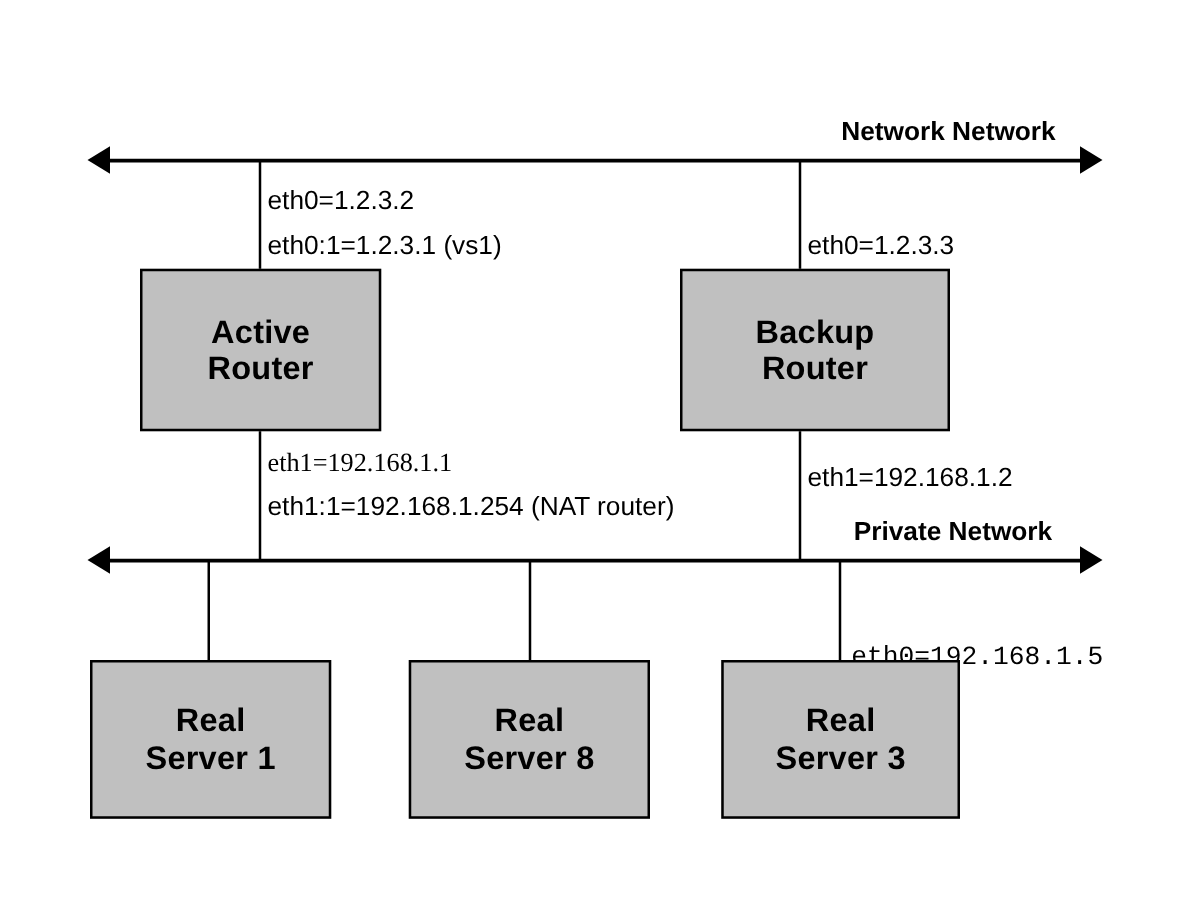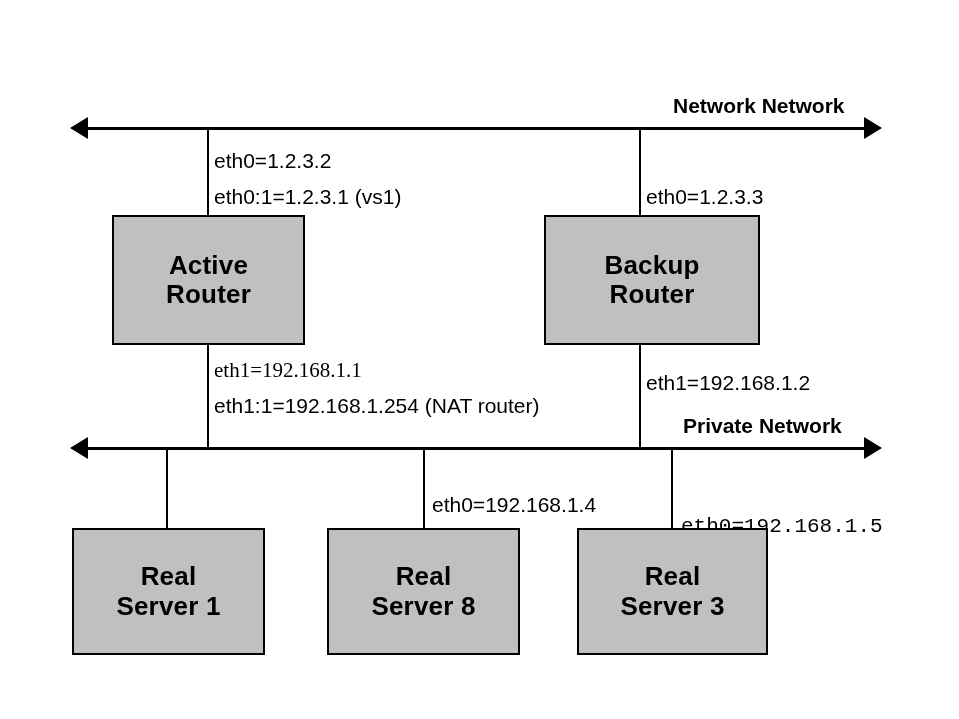--- a/index.html
+++ b/index.html
@@ -142,21 +142,20 @@
   </div>
   <div class="node-box router-backup">
     <span>Backup</span>
     <span class="line2">Router</span>
   </div>
 
   <div class="label lbl-eth1-active">eth1=192.168.1.1</div>
   <div class="label lbl-eth1-1-active">eth1:1=192.168.1.254 (NAT router)</div>
   <div class="label lbl-eth1-backup">eth1=192.168.1.2</div>
 
-  <div class="label lbl-rs2">eth0=192.168.1.4</div>
   <div class="label lbl-rs3">eth0=192.168.1.5</div>
 
   <div class="node-box server-1">
     <span>Real</span>
     <span class="line2">Server 1</span>
   </div>
   <div class="node-box server-2">
     <span>Real</span>
     <span class="line2">Server 8</span>
   </div>

